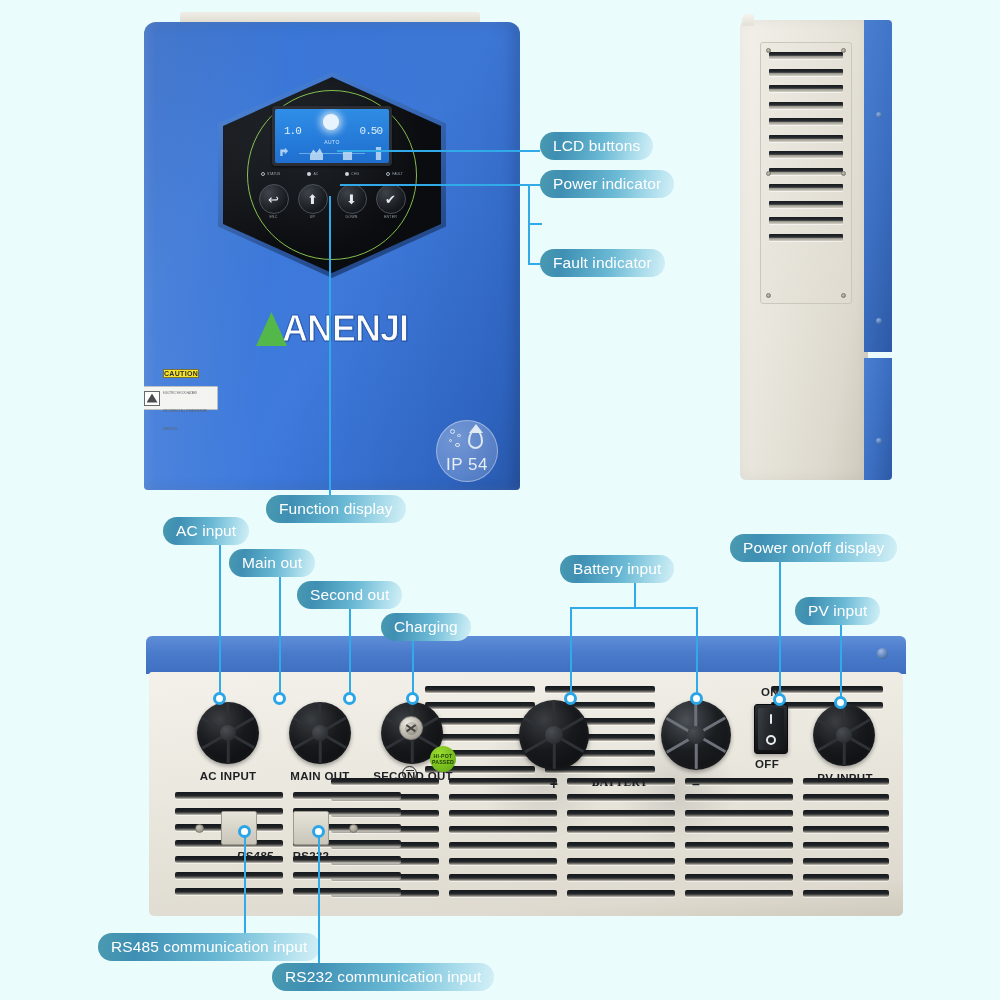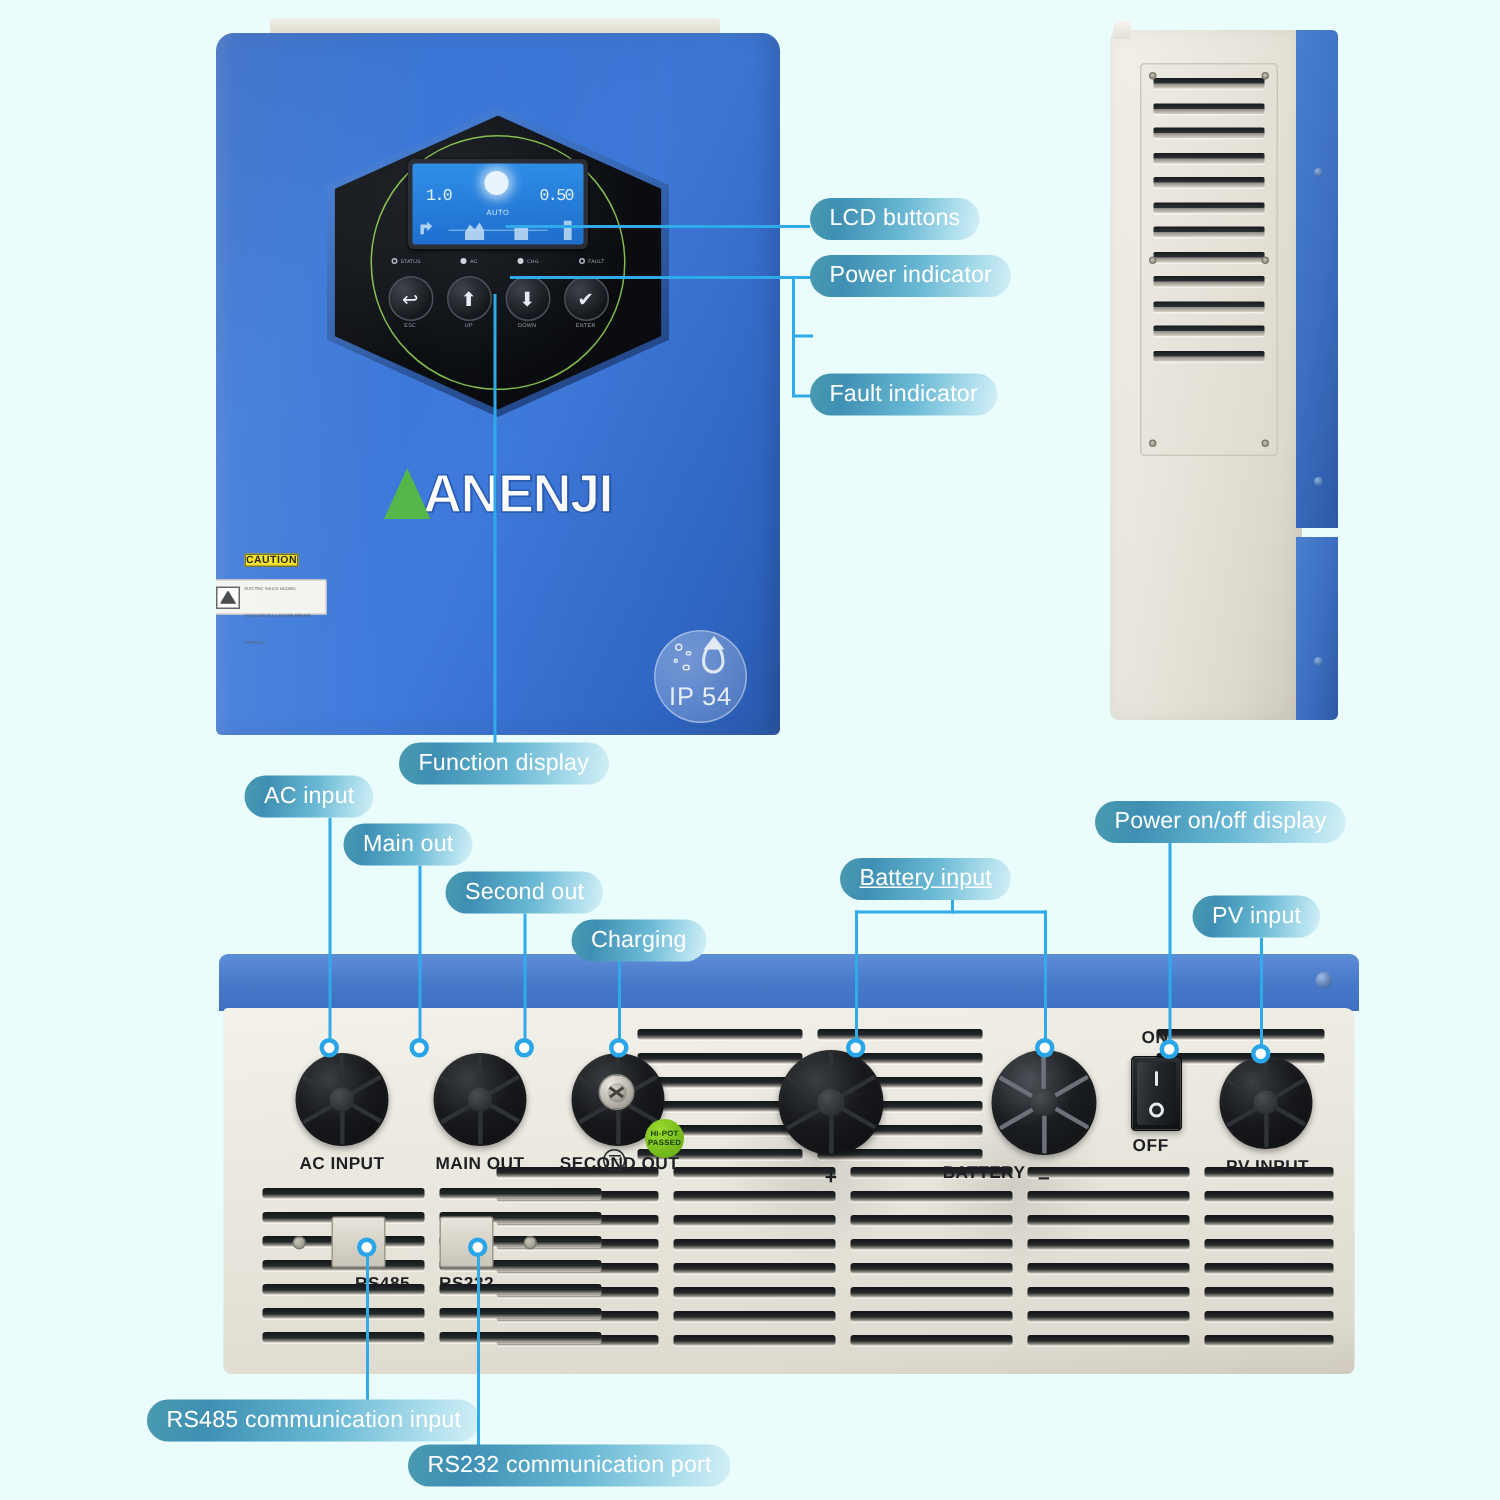--- a/index.html
+++ b/index.html
@@ -607,21 +607,21 @@
       <div class="grom" style="left:370px; top:28px; width:70px; height:70px;">
         <span class="spoke" style="transform:translate(-50%,0) rotate(0deg)"></span>
         <span class="spoke" style="transform:translate(-50%,0) rotate(60deg)"></span>
         <span class="spoke" style="transform:translate(-50%,0) rotate(120deg)"></span>
         <span class="spoke" style="transform:translate(-50%,0) rotate(180deg)"></span>
         <span class="spoke" style="transform:translate(-50%,0) rotate(240deg)"></span>
         <span class="spoke" style="transform:translate(-50%,0) rotate(300deg)"></span>
         <span class="hub"></span>
       </div>
       <div class="conn-label" style="left:380px; top:104px; width:50px; font-size:14px;">+</div>
-      <div class="conn-label" style="left:452px; top:104px; width:110px;">BATTERY</div>
+      <div class="conn-label" style="left:416px; top:104px; width:110px;font-family:Liberation Serif, serif;">BATTERY</div>
 
       <div class="grom shiny" style="left:512px; top:28px; width:70px; height:70px;">
         <span class="spoke" style="transform:translate(-50%,0) rotate(0deg)"></span>
         <span class="spoke" style="transform:translate(-50%,0) rotate(60deg)"></span>
         <span class="spoke" style="transform:translate(-50%,0) rotate(120deg)"></span>
         <span class="spoke" style="transform:translate(-50%,0) rotate(180deg)"></span>
         <span class="spoke" style="transform:translate(-50%,0) rotate(240deg)"></span>
         <span class="spoke" style="transform:translate(-50%,0) rotate(300deg)"></span>
         <span class="hub"></span>
       </div>
@@ -644,21 +644,21 @@
         <span class="spoke" style="transform:translate(-50%,0) rotate(240deg)"></span>
         <span class="spoke" style="transform:translate(-50%,0) rotate(300deg)"></span>
         <span class="hub"></span>
       </div>
       <div class="conn-label" style="left:648px; top:100px; width:96px;">PV INPUT</div>
 
       <span class="scr" style="left:46px; top:152px; width:9px; height:9px;"></span>
       <div class="rj45" style="left:72px; top:139px;">
         <span class="cav"><span class="pins"></span></span>
       </div>
-      <div class="conn-label" style="left:76px; top:178px; width:60px;">RS485</div>
+      <div class="conn-label" style="left:76px; top:178px; width:60px;font-style:italic;">RS485</div>
 
       <div class="rj45" style="left:144px; top:139px;">
         <span class="cav"><span class="pins"></span></span>
       </div>
       <div class="conn-label" style="left:132px; top:178px; width:60px;">RS232</div>
       <span class="scr" style="left:200px; top:152px; width:9px; height:9px;"></span>
 
     </div>
   </div>
 
@@ -690,33 +690,33 @@
   <div class="dot" style="left:343px; top:692px;"></div>
 
   <div class="lead-v" style="left:412px; top:641px; height:57px;"></div>
   <div class="pill" style="left:381px; top:613px;">Charging</div>
   <div class="dot" style="left:406px; top:692px;"></div>
 
   <div class="lead-v" style="left:634px; top:583px; height:26px;"></div>
   <div class="lead-h" style="left:570px; top:607px; width:128px;"></div>
   <div class="lead-v" style="left:570px; top:607px; height:91px;"></div>
   <div class="lead-v" style="left:696px; top:607px; height:91px;"></div>
-  <div class="pill" style="left:560px; top:572px;text-decoration:underline;">Battery input</div>
+  <div class="pill" style="left:560px; top:555px;">Battery input</div>
   <div class="dot" style="left:564px; top:692px;"></div>
   <div class="dot" style="left:690px; top:692px;"></div>
 
   <div class="lead-v" style="left:779px; top:553px; height:146px;"></div>
   <div class="pill" style="left:730px; top:534px;">Power on/off display</div>
   <div class="dot" style="left:773px; top:693px;"></div>
 
   <div class="lead-v" style="left:840px; top:625px; height:77px;"></div>
   <div class="pill" style="left:795px; top:597px;">PV input</div>
   <div class="dot" style="left:834px; top:696px;"></div>
 
   <div class="lead-v" style="left:244px; top:829px; height:112px;"></div>
   <div class="dot" style="left:238px; top:825px;"></div>
   <div class="pill" style="left:98px; top:933px;">RS485 communication input</div>
 
   <div class="lead-v" style="left:318px; top:829px; height:140px;"></div>
   <div class="dot" style="left:312px; top:825px;"></div>
-  <div class="pill" style="left:272px; top:963px;">RS232 communication port</div>
+  <div class="pill" style="left:272px; top:963px;">RS232 communication input</div>
 
 </div>
 
 </body></html>

